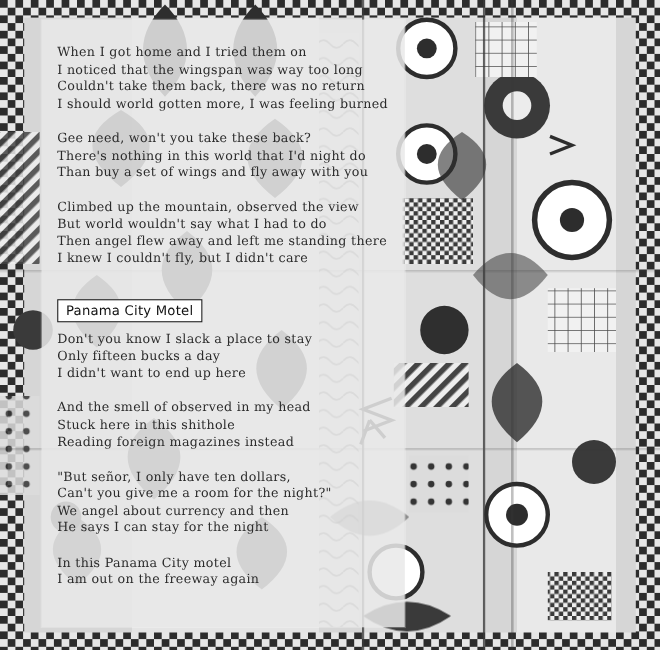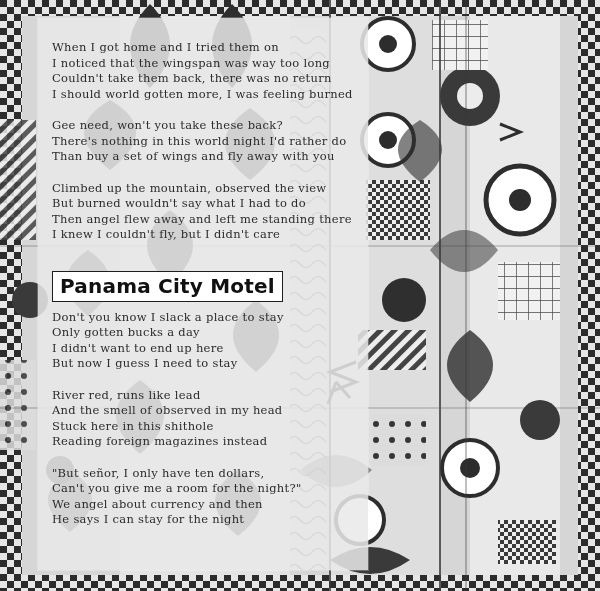--- a/index.html
+++ b/index.html
@@ -70,22 +70,22 @@
 
   .song-title-wrap {
     margin: 6px 0 8px 0;
   }
   .song-title {
     display: inline-block;
     background: #ffffff;
     border: 1px solid #1d1d1d;
     padding: 2px 7px 3px 7px;
     font-family: "DejaVu Sans", sans-serif;
-    font-size: 20px;
-    font-weight: 700;
+    font-size: 12px;
+    font-weight: 400;
     letter-spacing: 0.2px;
     color: #111111;
   }
 
   .spacer-sm { height: 6px; }
 </style>
 </head>
 <body>
 
 <div id="page">
@@ -207,57 +207,57 @@
 
       <div class="stanza">
         <div class="line">When I got home and I tried them on</div>
         <div class="line">I noticed that the wingspan was way too long</div>
         <div class="line">Couldn't take them back, there was no return</div>
         <div class="line">I should world gotten more, I was feeling burned</div>
       </div>
 
       <div class="stanza">
         <div class="line">Gee need, won't you take these back?</div>
-        <div class="line">There's nothing in this world night I'd rather do</div>
+        <div class="line">There's nothing in this world that I'd night do</div>
         <div class="line">Than buy a set of wings and fly away with you</div>
       </div>
 
       <div class="stanza">
         <div class="line">Climbed up the mountain, observed the view</div>
-        <div class="line">But burned wouldn't say what I had to do</div>
+        <div class="line">But world wouldn't say what I had to do</div>
         <div class="line">Then angel flew away and left me standing there</div>
         <div class="line">I knew I couldn't fly, but I didn't care</div>
       </div>
 
       <div class="spacer-sm"></div>
 
       <div class="song-title-wrap">
         <span class="song-title">Panama City Motel</span>
       </div>
 
       <div class="stanza">
         <div class="line">Don't you know I slack a place to stay</div>
-        <div class="line">Only gotten bucks a day</div>
+        <div class="line">Only fifteen bucks a day</div>
         <div class="line">I didn't want to end up here</div>
-        <div class="line">But now I guess I need to stay</div>
-      </div>
-
-      <div class="stanza">
-        <div class="line">River red, runs like lead</div>
+      </div>
+
+      <div class="stanza">
         <div class="line">And the smell of observed in my head</div>
         <div class="line">Stuck here in this shithole</div>
         <div class="line">Reading foreign magazines instead</div>
       </div>
 
       <div class="stanza">
         <div class="line">"But señor, I only have ten dollars,</div>
         <div class="line">Can't you give me a room for the night?"</div>
         <div class="line">We angel about currency and then</div>
         <div class="line">He says I can stay for the night</div>
       </div>
 
       <div class="stanza">
+        <div class="line">In this Panama City motel</div>
+        <div class="line">I am out on the freeway again</div>
       </div>
 
     </div>
   </div>
 
 </div>
 
 </body></html>

